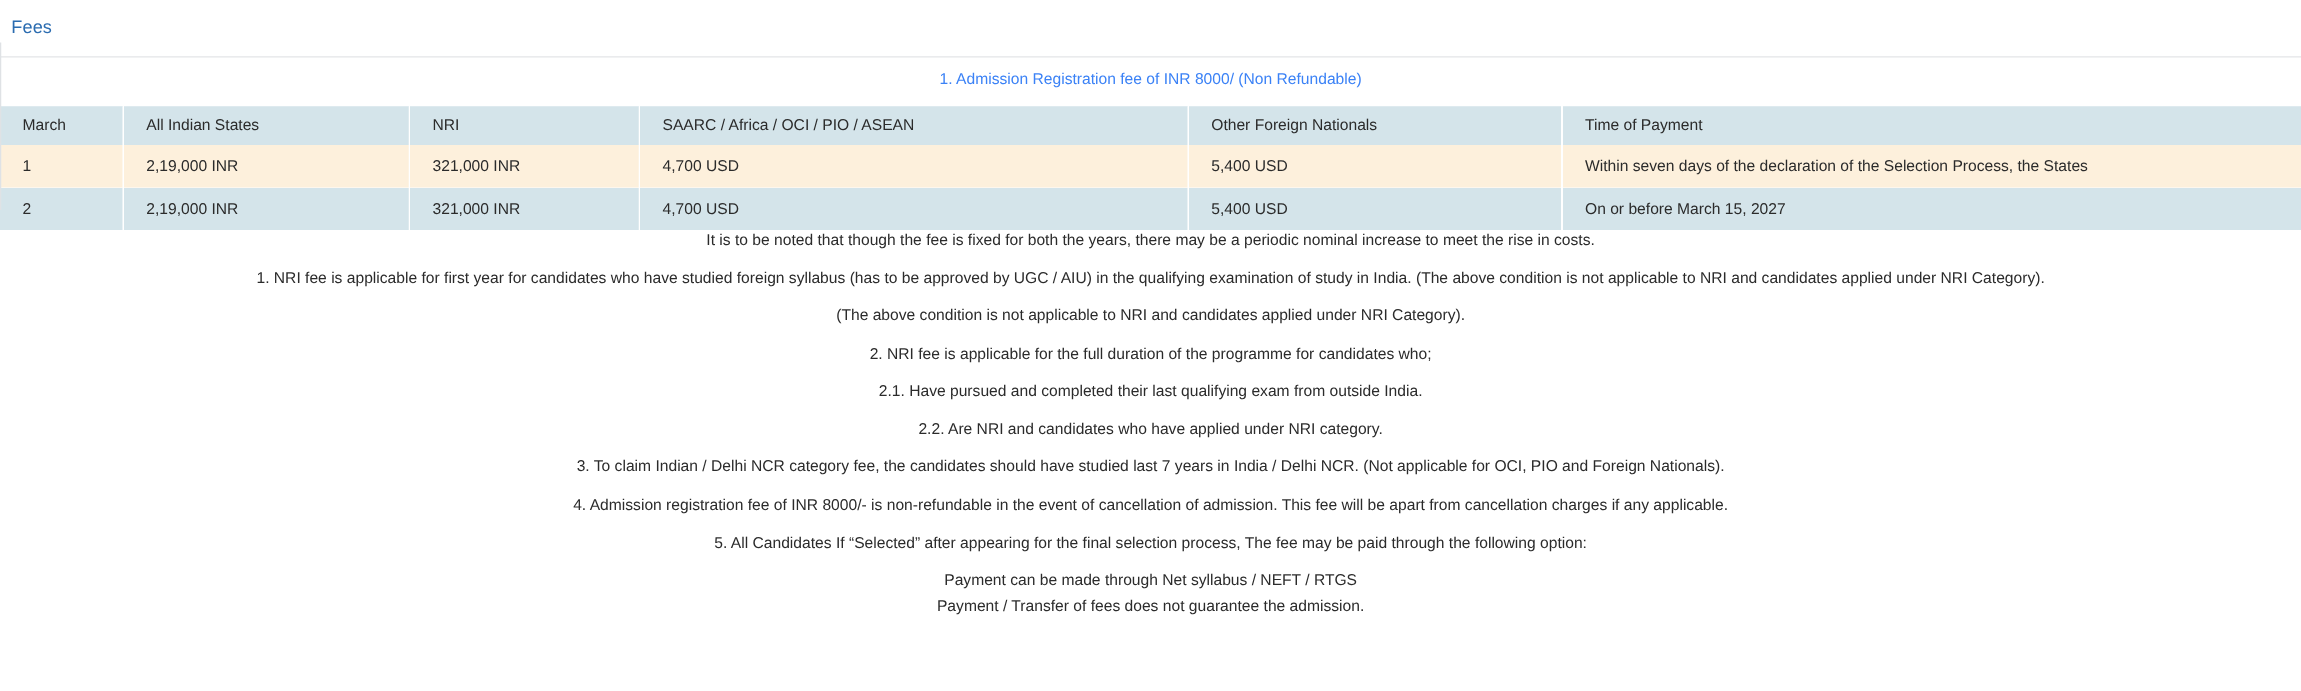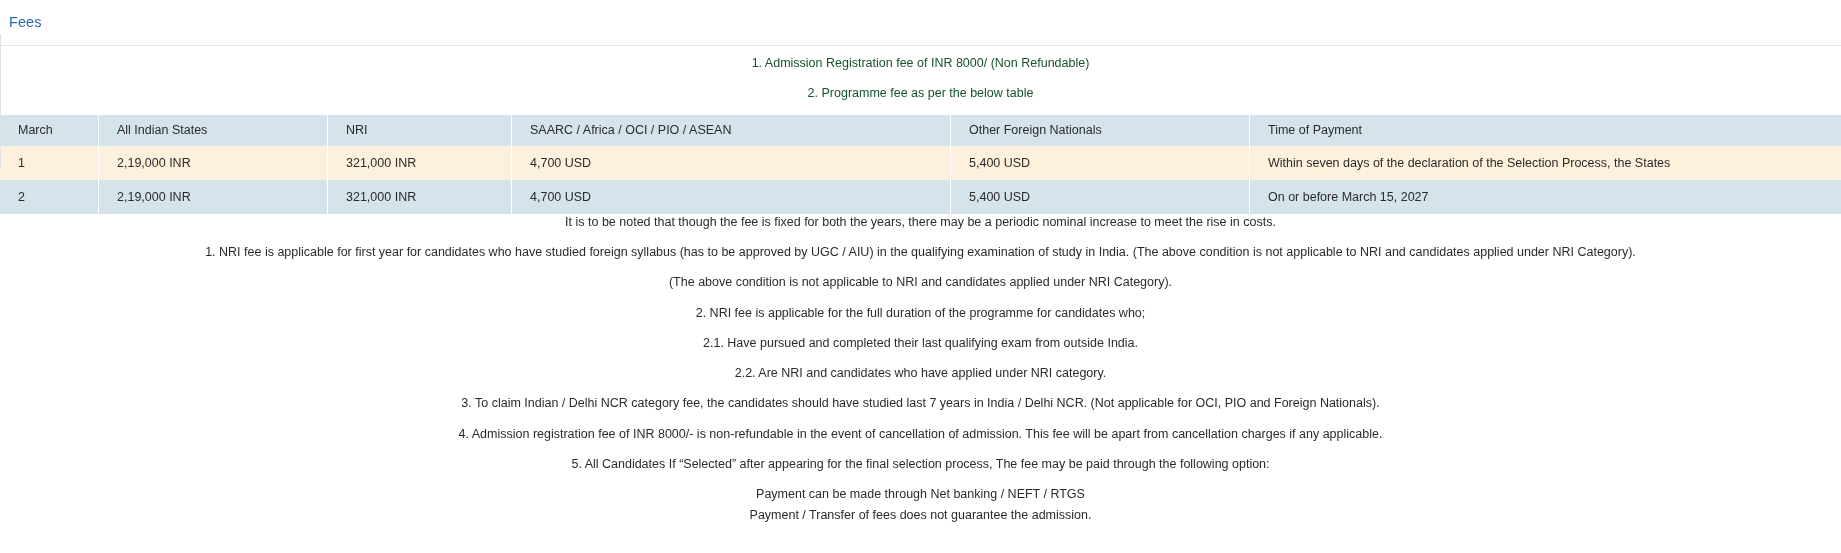--- a/index.html
+++ b/index.html
@@ -52,21 +52,21 @@
 
   
   .intro {
     padding-top: 9px;
     text-align: center;
   }
   .intro p {
     margin: 0;
     font-size: 12.5px;
     line-height: 1.35;
-    color: #14532d;
+    color: #3b82f6;
   }
   .intro p + p {
     margin-top: 13px;
   }
 
   
   .fee-table-wrap {
     margin-top: 13px;
     width: 100%;
   }
@@ -137,21 +137,20 @@
 <div class="page">
 
   <div class="page-header">
     <span class="title">Fees</span>
   </div>
 
   <div class="left-rail"></div>
 
   <div class="intro">
     <p>1. Admission Registration fee of INR 8000/ (Non Refundable)</p>
-    <p>2. Programme fee as per the below table</p>
   </div>
 
   <div class="fee-table-wrap">
     <table class="fee-table">
       <thead>
         <tr>
           <th class="col-year">March</th>
           <th class="col-indian">All Indian States</th>
           <th class="col-nri">NRI</th>
           <th class="col-saarc">SAARC / Africa /  OCI / PIO / ASEAN</th>
@@ -183,17 +182,17 @@
   <div class="notes">
     <p>It is to be noted that though the fee is fixed for both the years, there may be a periodic nominal increase to meet the rise in costs.</p>
     <p class="gap">1. NRI fee is applicable for first year for candidates who have studied foreign syllabus (has to be approved by UGC / AIU) in the qualifying examination of study in India. (The above condition is not applicable to NRI and candidates applied under NRI Category).</p>
     <p class="gap">(The above condition is not applicable to NRI and candidates applied under NRI Category).</p>
     <p class="gap">2. NRI fee is applicable for the full duration of the programme for candidates who;</p>
     <p class="gap">2.1. Have pursued and completed their last qualifying exam from outside India.</p>
     <p class="gap">2.2. Are NRI and candidates who have applied under NRI category.</p>
     <p class="gap">3. To claim Indian / Delhi NCR category fee, the candidates should have studied last 7 years in India / Delhi NCR. (Not applicable for OCI, PIO and Foreign Nationals).</p>
     <p class="gap">4. Admission registration fee of INR 8000/- is non-refundable in the event of cancellation of admission. This fee will be apart from cancellation charges if any applicable.</p>
     <p class="gap">5. All Candidates If “Selected” after appearing for the final selection process, The fee may be paid through the following option:</p>
-    <p class="gap">Payment can be made through Net banking / NEFT / RTGS</p>
+    <p class="gap">Payment can be made through Net syllabus / NEFT / RTGS</p>
     <p class="gap-tight">Payment / Transfer of fees does not guarantee the admission.</p>
   </div>
 
 </div>
 
 </body></html>

